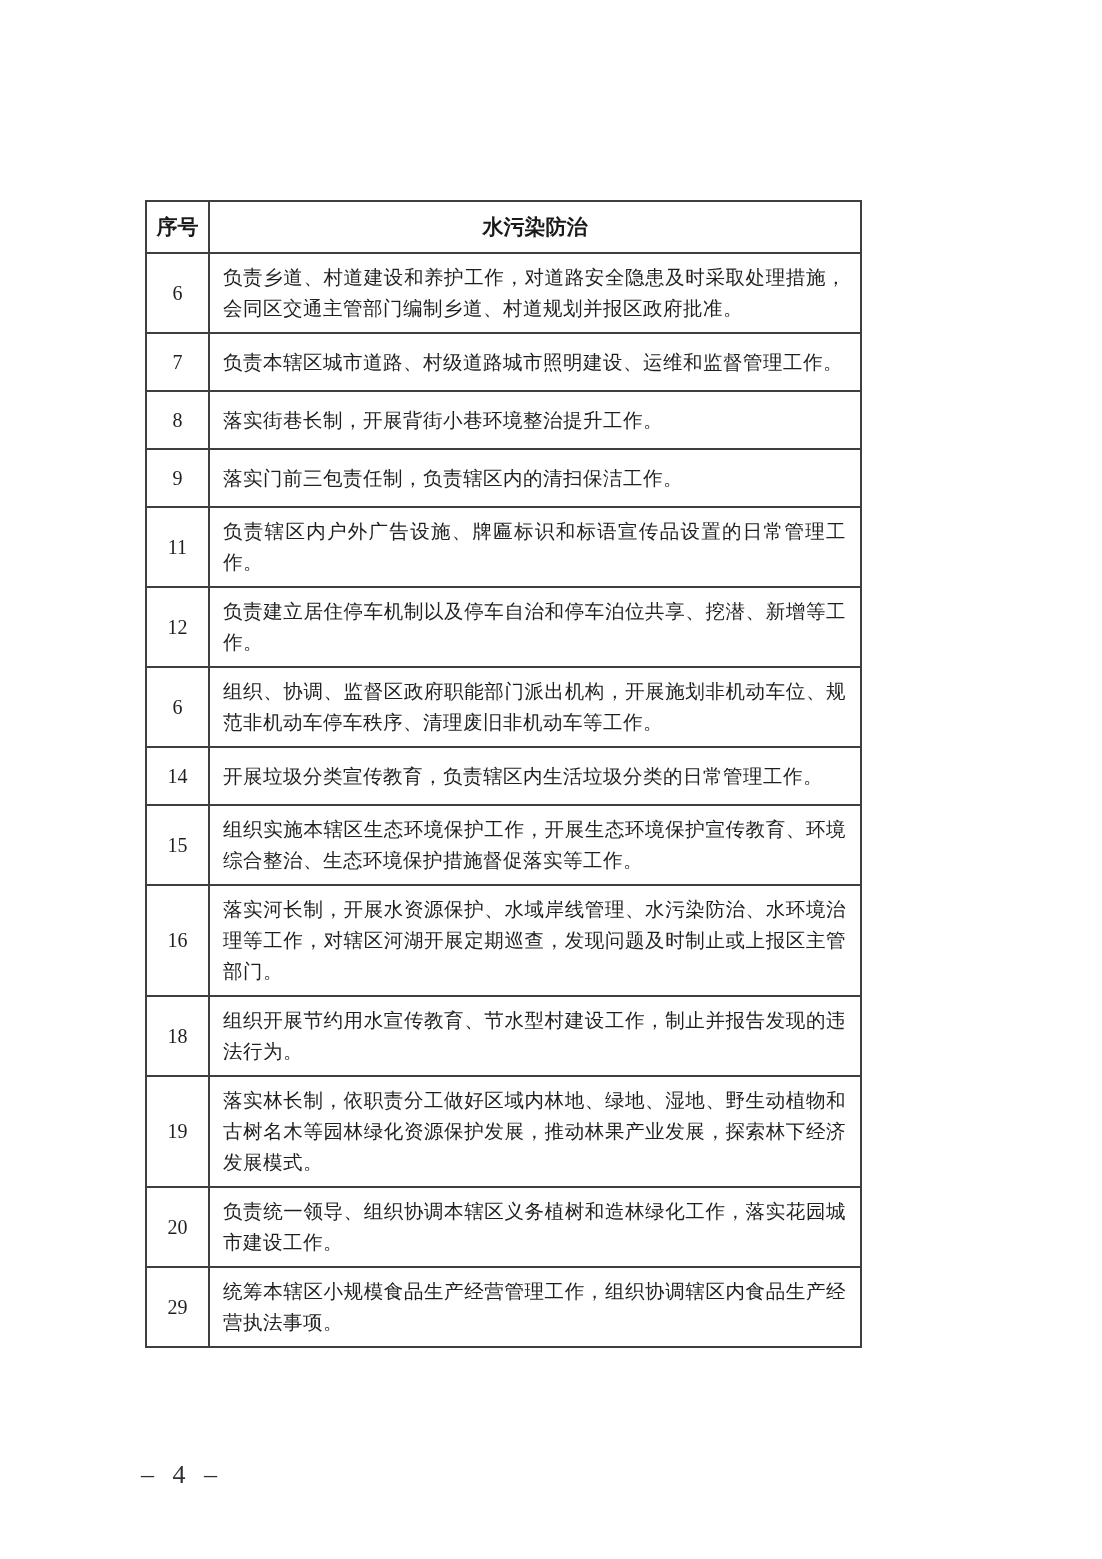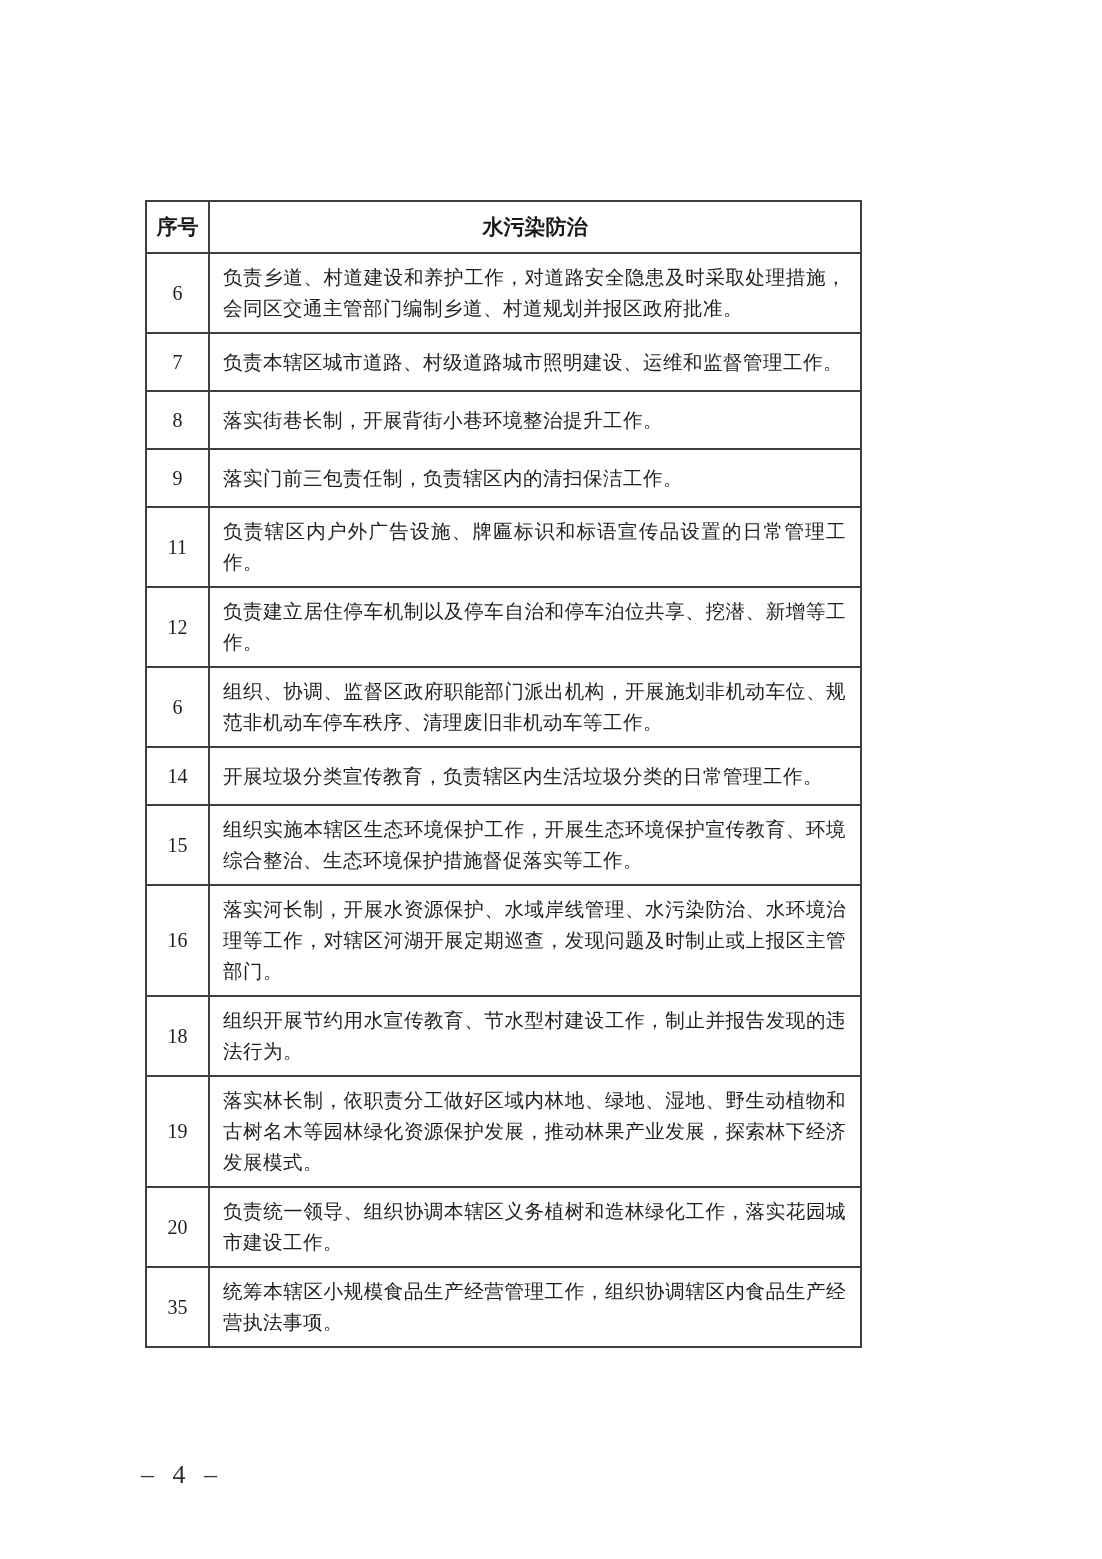--- a/index.html
+++ b/index.html
@@ -131,21 +131,21 @@
       </tr>
       <tr class="row">
         <td class="no">19</td>
         <td class="txt">落实林长制，依职责分工做好区域内林地、绿地、湿地、野生动植物和古树名木等园林绿化资源保护发展，推动林果产业发展，探索林下经济发展模式。</td>
       </tr>
       <tr class="row">
         <td class="no">20</td>
         <td class="txt">负责统一领导、组织协调本辖区义务植树和造林绿化工作，落实花园城市建设工作。</td>
       </tr>
       <tr class="row">
-        <td class="no">35</td>
+        <td class="no">29</td>
         <td class="txt">统筹本辖区小规模食品生产经营管理工作，组织协调辖区内食品生产经营执法事项。</td>
       </tr>
     </tbody>
   </table>
 
   <div class="page-number">– 4 –</div>
 
 </div>
 
 </body></html>

